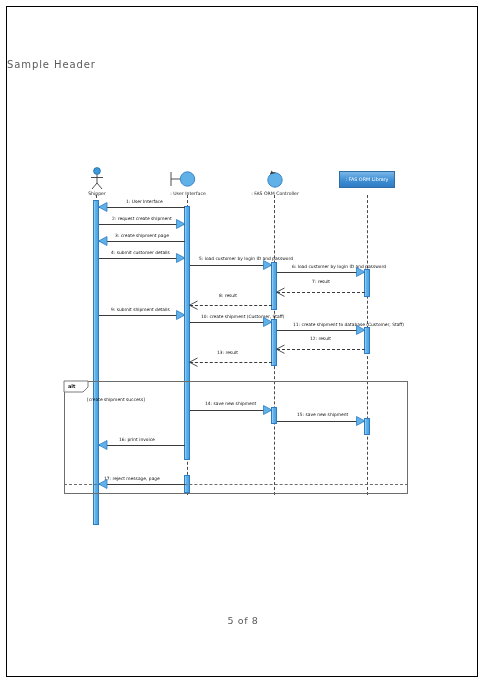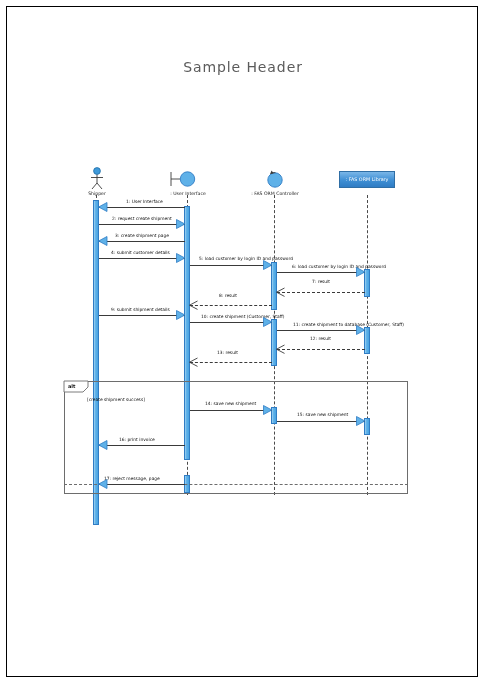--- a/index.html
+++ b/index.html
@@ -21,23 +21,23 @@
     height: 671px;
     border: 1px solid #000000;
     background: #ffffff;
     box-sizing: border-box;
   }
   #doc-header {
     position: absolute;
     left: 0;
     top: 52px;
     width: 472px;
-    text-align: center;
-    font-family: "DejaVu Sans", sans-serif;
-    font-size: 14px;
+    text-align: left;
+    font-family: "DejaVu Sans", sans-serif;
+    font-size: 10px;
     letter-spacing: 0.9px;
     color: #5b5b5b;
   }
   #doc-footer {
     position: absolute;
     left: 0;
     top: 608px;
     width: 472px;
     text-align: center;
     font-family: "DejaVu Sans", sans-serif;
@@ -138,20 +138,21 @@
     border-top: 1px dashed #6d6d6d;
   }
   svg { display: block; overflow: visible; }
 </style>
 </head>
 <body>
 
 <div id="page">
 
   <div id="doc-header">Sample Header</div>
+  <div id="doc-footer">5 of 8</div>
 
   <div id="diagram">
 
     <div class="lifeline-dash" style="left:89px; top:188px; height:325px;"></div>
     <div class="lifeline-dash" style="left:180px; top:188px; height:300px;"></div>
     <div class="lifeline-dash" style="left:267px; top:188px; height:300px;"></div>
     <div class="lifeline-dash" style="left:360px; top:188px; height:300px;"></div>
 
     <div class="actor-figure" style="left:80px; top:160px;">
       <svg width="20" height="24" viewBox="0 0 20 24">

